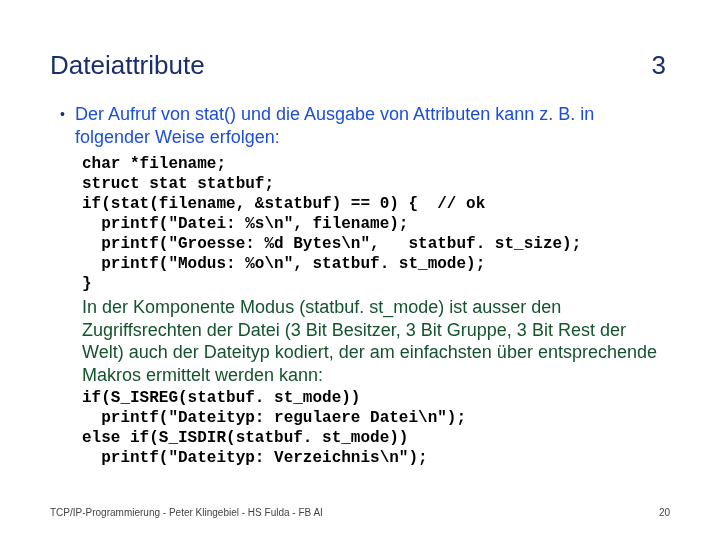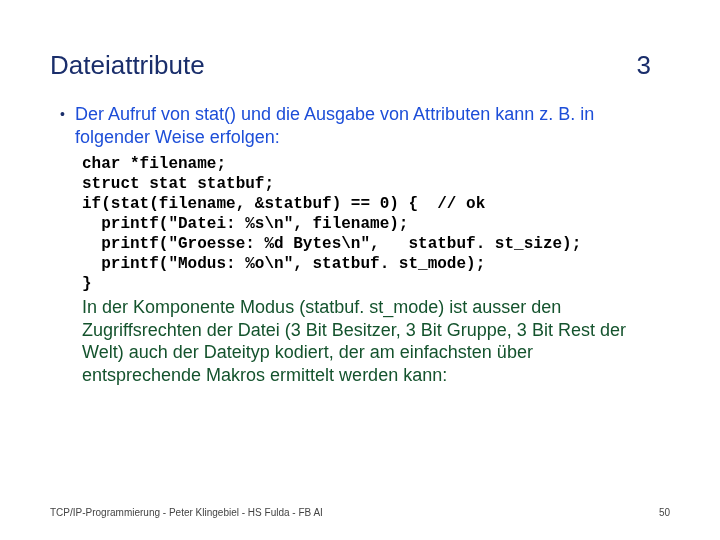--- a/index.html
+++ b/index.html
@@ -7,21 +7,21 @@
     padding: 0;
     width: 720px;
     height: 540px;
     background: #ffffff;
     font-family: Arial, Helvetica, sans-serif;
     color: #000;
     position: relative;
     box-sizing: border-box;
   }
   .slide {
-    padding: 50px 69px 30px 50px;
+    padding: 50px 54px 30px 50px;
     box-sizing: border-box;
     height: 100%;
     position: relative;
   }
   .header {
     display: flex;
     justify-content: space-between;
     align-items: baseline;
     color: #1a2e6b;
     font-size: 26px;
@@ -96,21 +96,25 @@
     <div class="code">char *filename;
 struct stat statbuf;
 if(stat(filename, &amp;statbuf) == 0) {  // ok
   printf("Datei: %s\n", filename);
   printf("Groesse: %d Bytes\n",   statbuf. st_size);
   printf("Modus: %o\n", statbuf. st_mode);
 }</div>
 
     <div class="para">In der Komponente Modus (statbuf. st_mode) ist ausser den Zugriffsrechten der Datei (3 Bit Besitzer, 3 Bit Gruppe, 3 Bit Rest der Welt) auch der Dateityp kodiert, der am einfachsten über entsprechende Makros ermittelt werden kann:</div>
 
+    <div class="code">if(S_ISREG(statbuf. st_mode))
+  printf("Dateityp: regulaere Datei\n");
+else if(S_ISDIR(statbuf. st_mode))
+  printf("Dateityp: Verzeichnis\n");</div>
 
   </div>
 
   <div class="footer">
     <span>TCP/IP-Programmierung - Peter Klingebiel - HS Fulda - FB AI</span>
-    <span>50</span>
+    <span>20</span>
   </div>
 
 </div>
 
 </body></html>

